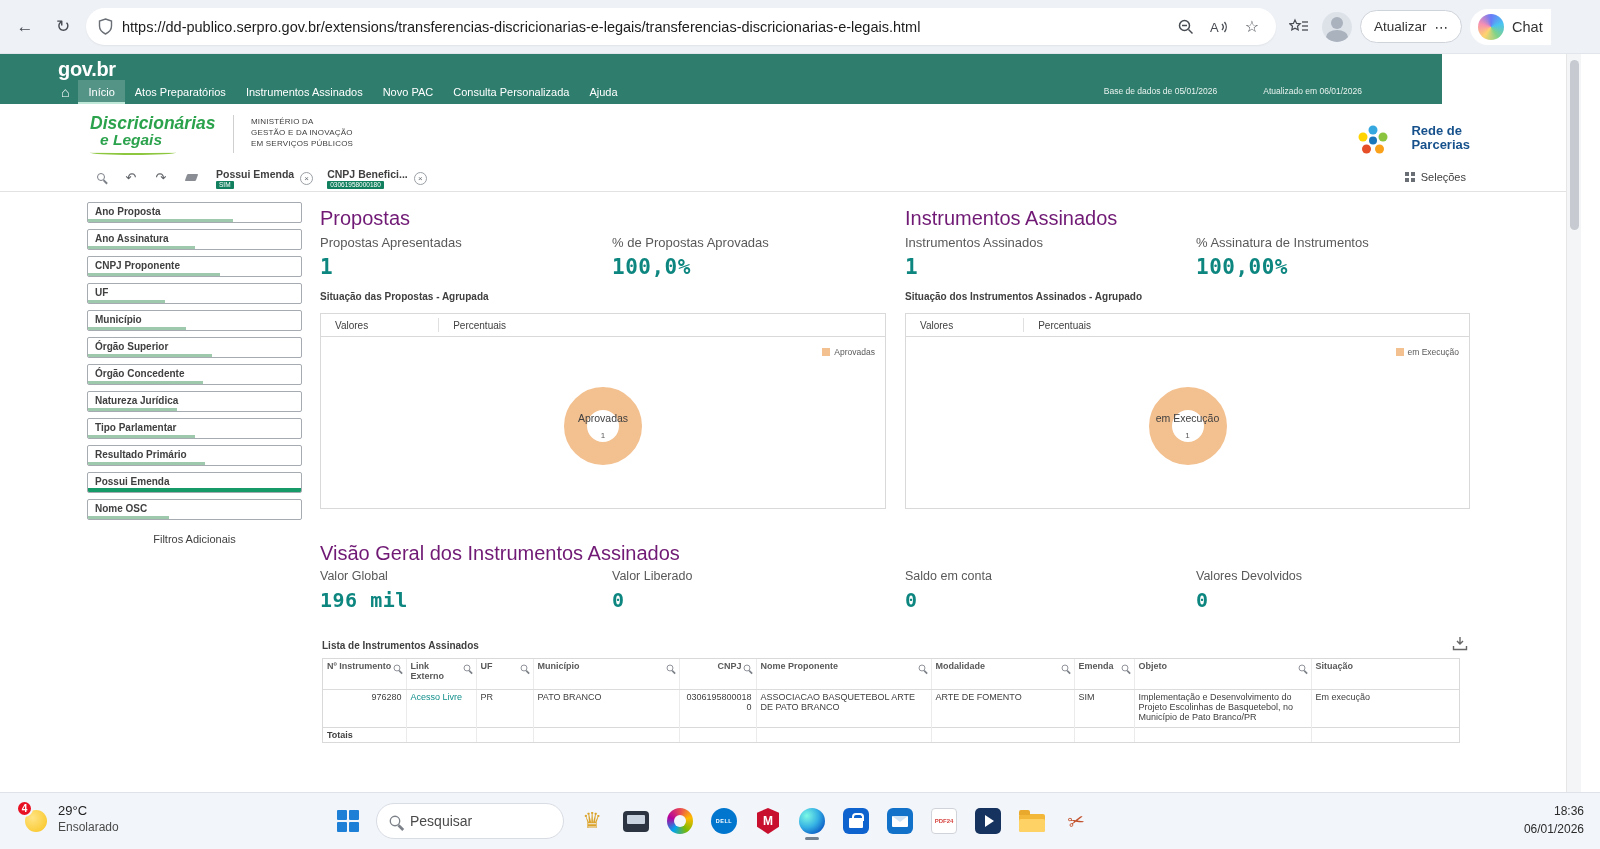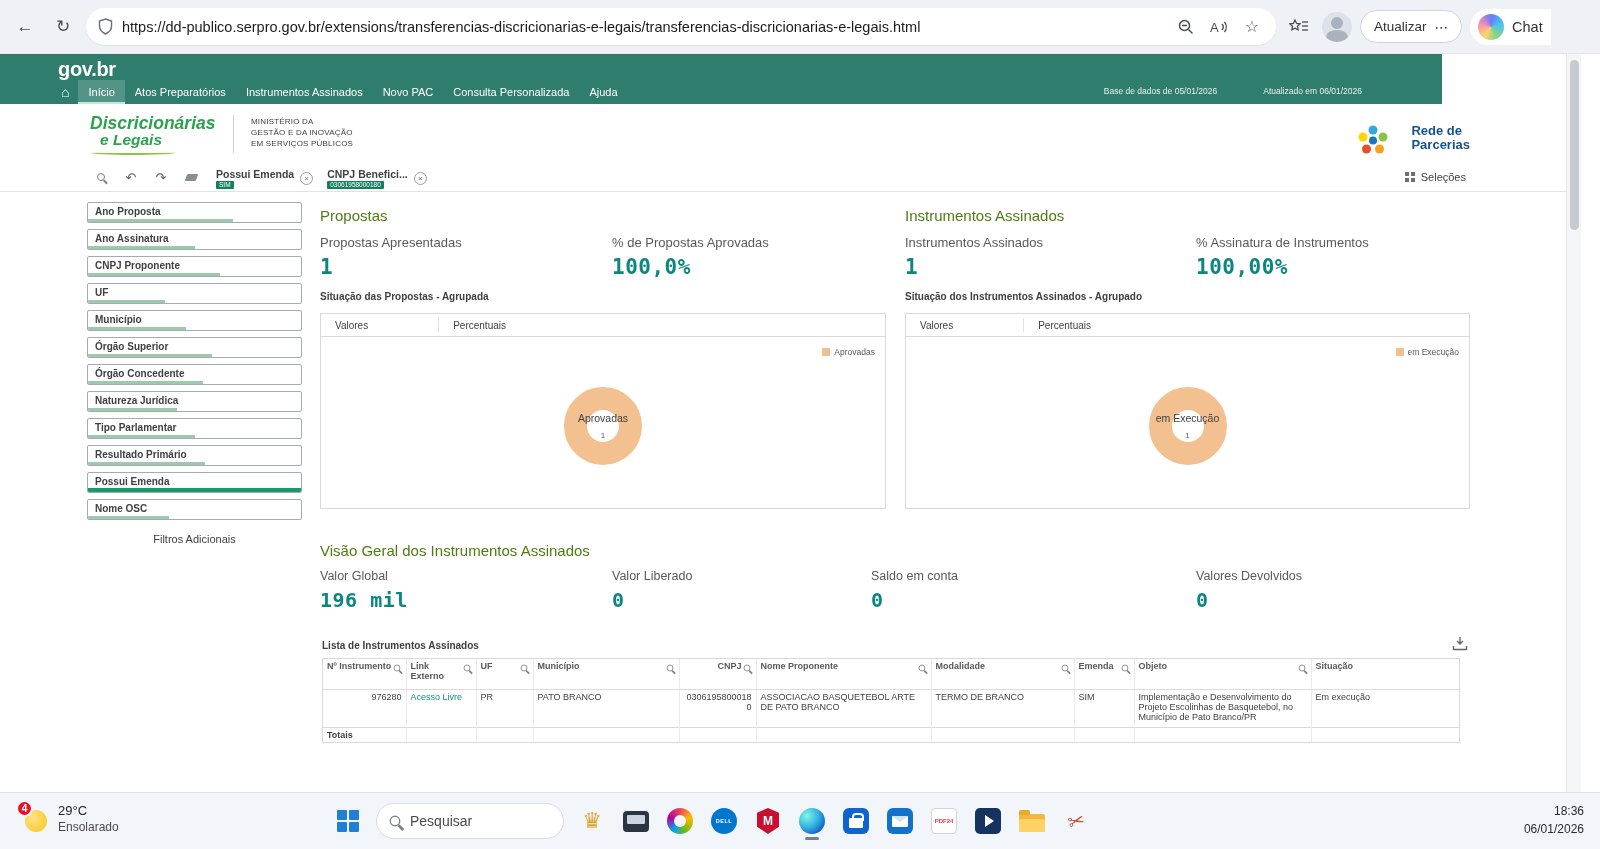--- a/index.html
+++ b/index.html
@@ -68,21 +68,21 @@
 
   
   .sidebar{position:absolute;left:87px;top:202px;width:215px}
   .f-item{position:relative;height:21px;background:#fff;border:1px solid #a6abb1;border-radius:2px;margin-bottom:6px;
     font-size:10px;font-weight:bold;color:#404040;line-height:18px;padding-left:7px;overflow:hidden}
   .f-item .bar{position:absolute;left:0;bottom:0;height:3px;background:#9ec9ad}
   .f-item.selected .bar{background:#169a68;height:4px}
   .f-footer{margin-top:9px;text-align:center;font-size:11px;color:#404040;padding:4px 0}
 
   
-  .sec-title{position:absolute;font-size:15px;color:#4d7c0f}
+  .sec-title{position:absolute;font-size:20px;color:#701a75}
   .kpi{position:absolute;width:280px}
   .kpi-label{font-size:13px;color:#595959}
   .kpi-value{margin-top:5px;font-family:"DejaVu Sans Mono",monospace;font-weight:bold;font-size:21px;color:#0d8680;letter-spacing:.5px}
   .chart-sub{position:absolute;font-size:10px;font-weight:bold;color:#404040}
   .chart-box{position:absolute;background:#fff;border:1px solid #d9d9d9}
   .chart-head{height:23px;border-bottom:1px solid #d9d9d9;display:flex;align-items:center;font-size:10px;color:#404040}
   .chart-head .tab1{margin-left:14px;font-weight:normal}
   .chart-head .vsep{width:1px;height:14px;background:#e0e0e0;margin-left:70px}
   .chart-head .tab2{margin-left:14px}
   .legend{position:absolute;top:33px;right:10px;display:flex;align-items:center;gap:4px;font-size:8.5px;color:#595959}
@@ -365,21 +365,21 @@
 
   <div class="sec-title" style="left:320px;top:542px">Visão Geral dos Instrumentos Assinados</div>
   <div class="kpi" style="left:320px;top:569px">
     <div class="kpi-label" style="font-size:12.5px">Valor Global</div>
     <div class="kpi-value" style="font-size:20px">196 mil</div>
   </div>
   <div class="kpi" style="left:612px;top:569px">
     <div class="kpi-label" style="font-size:12.5px">Valor Liberado</div>
     <div class="kpi-value" style="font-size:20px">0</div>
   </div>
-  <div class="kpi" style="left:871px;top:569px">
+  <div class="kpi" style="left:905px;top:569px">
     <div class="kpi-label" style="font-size:12.5px">Saldo em conta</div>
     <div class="kpi-value" style="font-size:20px">0</div>
   </div>
   <div class="kpi" style="left:1196px;top:569px">
     <div class="kpi-label" style="font-size:12.5px">Valores Devolvidos</div>
     <div class="kpi-value" style="font-size:20px">0</div>
   </div>
 
   <div class="tbl-title">Lista de Instrumentos Assinados</div>
   <span class="dl-icon">
@@ -417,21 +417,21 @@
         </tr>
       </thead>
       <tbody>
         <tr>
           <td class="num">976280</td>
           <td class="link">Acesso Livre</td>
           <td>PR</td>
           <td>PATO BRANCO</td>
           <td class="num">03061958000180</td>
           <td>ASSOCIACAO BASQUETEBOL ARTE DE PATO BRANCO</td>
-          <td>TERMO DE BRANCO</td>
+          <td>ARTE DE FOMENTO</td>
           <td>SIM</td>
           <td>Implementação e Desenvolvimento do Projeto Escolinhas de Basquetebol, no Município de Pato Branco/PR</td>
           <td>Em execução</td>
         </tr>
       </tbody>
       <tfoot>
         <tr>
           <td>Totais</td>
           <td></td>
             <td></td>

